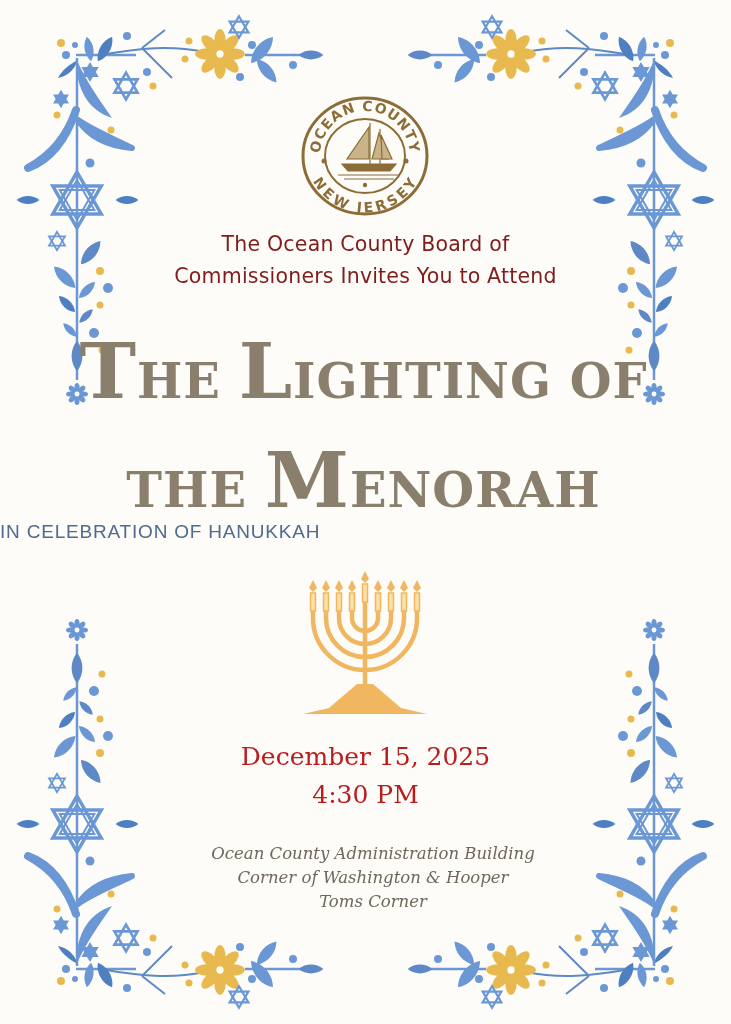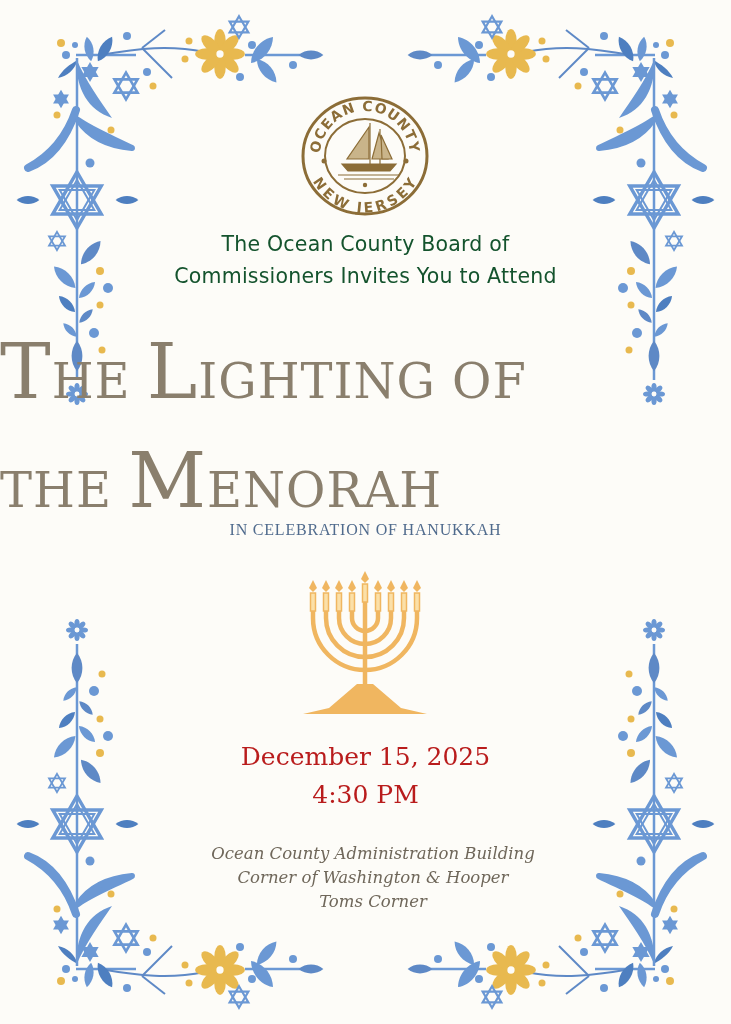--- a/index.html
+++ b/index.html
@@ -19,43 +19,43 @@
     .corner.br { right: 0; bottom: 0; transform: scale(-1,-1); }
 
     .seal {
       position: absolute; left: 300px; top: 95px;
       width: 130px; height: 122px;
     }
     .seal svg { width: 100%; height: 100%; }
 
     .invite {
       position: absolute; left: 0; right: 0; top: 228px;
-      text-align: center; color: #14532d;
+      text-align: center; color: #7f1d1d;
       font-family: "DejaVu Sans", "Liberation Sans", sans-serif;
       font-size: 20.5px; line-height: 32px; letter-spacing: 0.2px;
     }
     .invite div { white-space: nowrap; }
 
     .title {
       position: absolute; left: 0; right: 4px; top: 330px;
-      text-align: left; color: #8a7f6d;
+      text-align: center; color: #8a7f6d;
       font-family: "DejaVu Serif", "Liberation Serif", serif;
-      font-weight: normal; text-transform: uppercase;
+      font-weight: bold; text-transform: uppercase;
       line-height: 1;
     }
     .title .line { display: block; white-space: nowrap; font-size: 48px; letter-spacing: 1px; }
     .title .line1 { margin-top: 4px; }
     .title .line2 { margin-top: 33px; }
     .title .cap { font-size: 76px; }
 
     .subtitle {
       position: absolute; left: 0; right: 0; top: 521px;
-      text-align: center; color: #506b8d;
-      font-family: Liberation Serif, serif;
-      font-size: 16px; letter-spacing: 0.8px;
+      color: #506b8d;
+      font-family: Liberation Sans, sans-serif;
+      font-size: 19px; letter-spacing: 0.8px;
     }
 
     .menorah {
       position: absolute; left: 303px; top: 566px;
       width: 124px; height: 148px;
     }
     .menorah svg { width: 100%; height: 100%; }
 
     .datetime {
       position: absolute; left: 0; right: 0; top: 738px;

